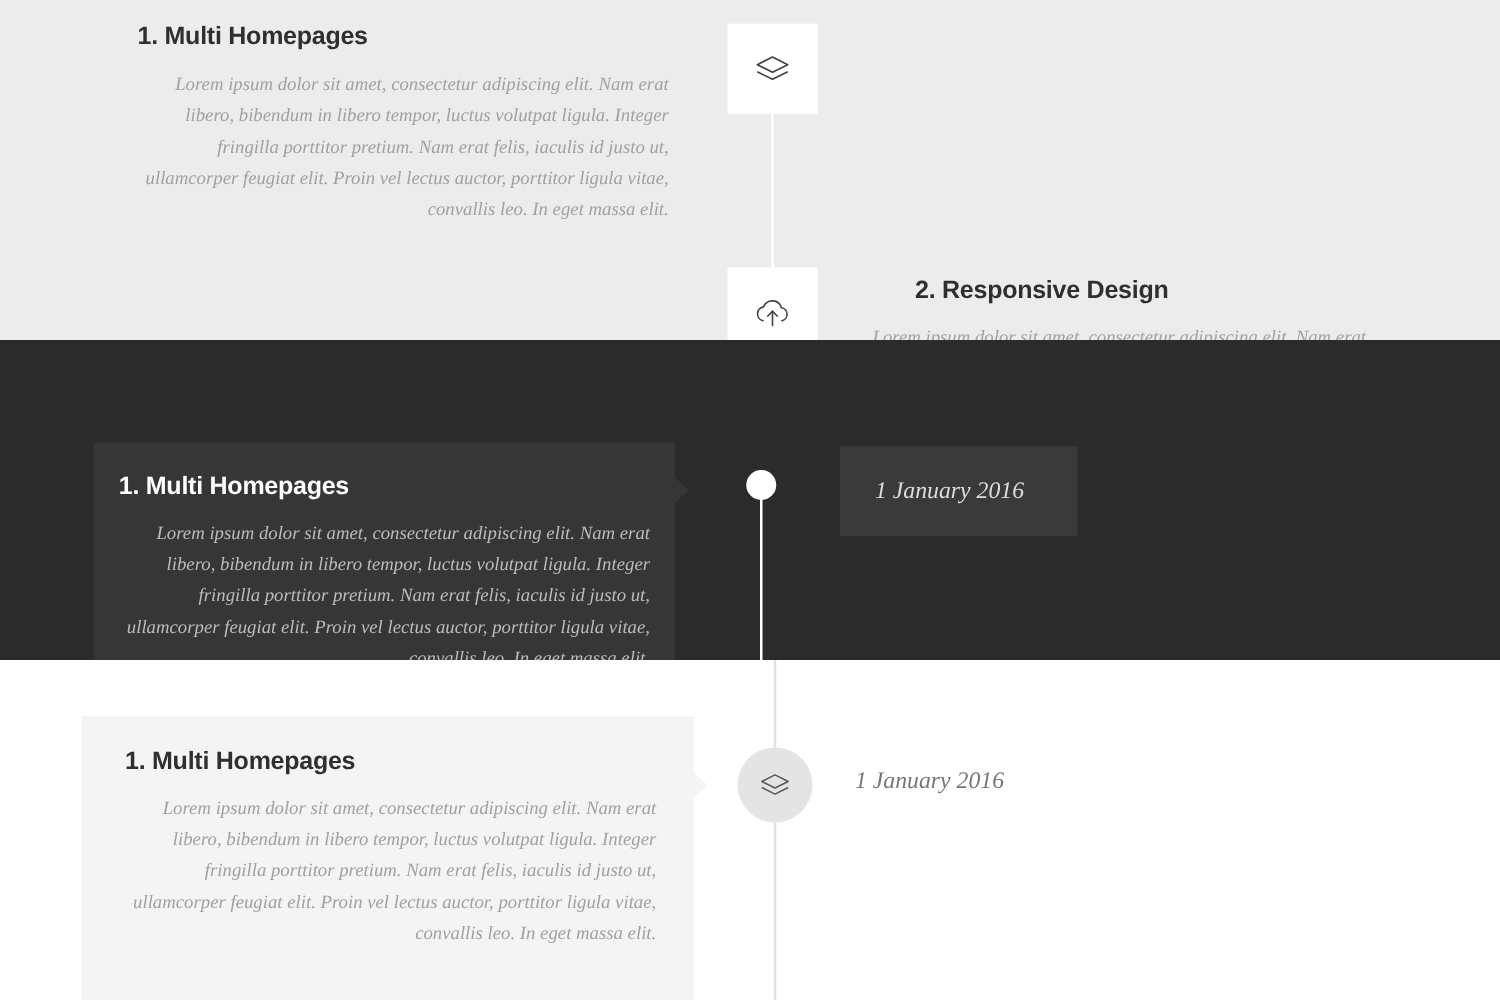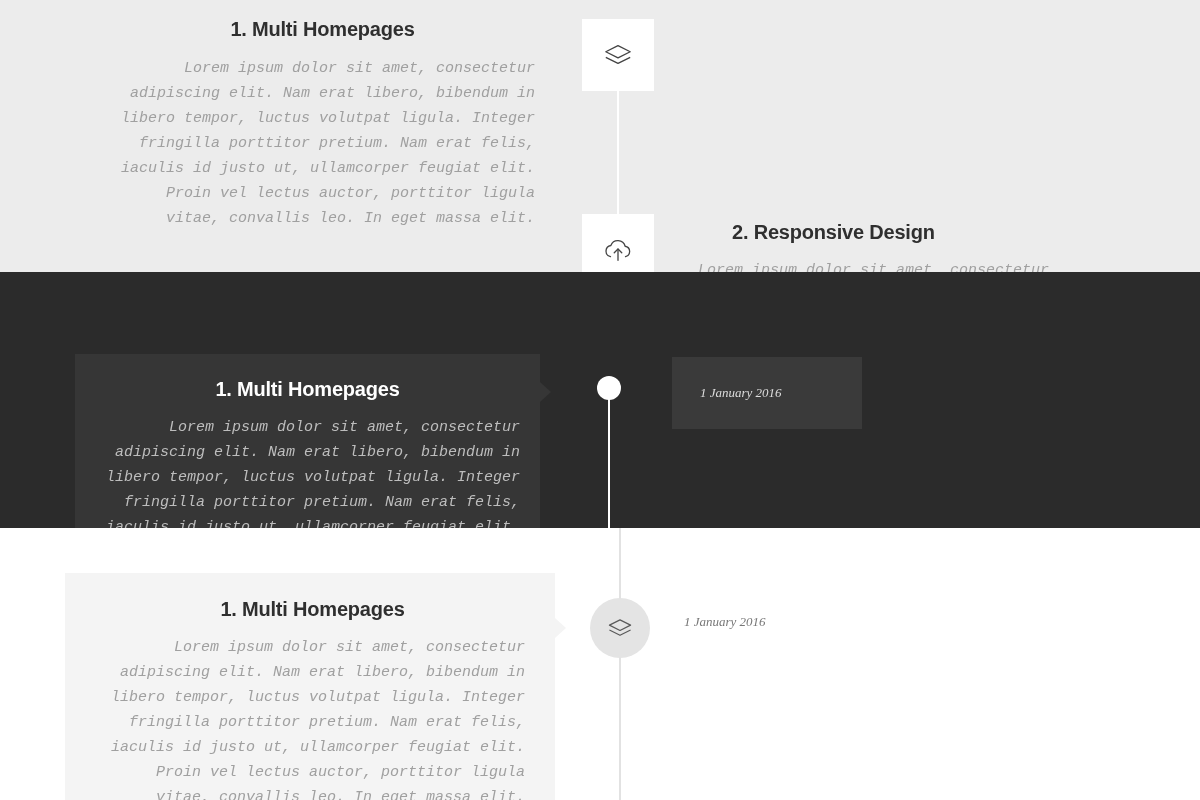--- a/index.html
+++ b/index.html
@@ -51,38 +51,38 @@
   .spine-grey { background: #ffffff; }
   .spine-dark { background: #ffffff; }
   .spine-white { background: #e2e2e2; }
 
   
   .tl-title {
     font-weight: bold;
     color: #2f2f2f;
     font-size: 20px;
     letter-spacing: -0.2px;
-    text-align: center;
+    text-align: left;
   }
   .tl-title.dark-on { color: #ffffff; }
 
   .tl-body {
-    font-family: Liberation Mono, monospace;
+    font-family: Liberation Serif, serif;
     font-style: italic;
     font-size: 15px;
     line-height: 25px;
     color: #a0a0a0;
     text-align: right;
   }
   .tl-body.dark-on { color: #bdbdbd; }
 
   .tl-date {
     font-family: "Liberation Serif", serif;
     font-style: italic;
-    font-size: 13px;
+    font-size: 19px;
     color: #777777;
   }
   .tl-date.dark-on { color: #dddddd; }
 
   
   .s1-item1-title { position: absolute; left: 110px; top: 18px; width: 425px; }
   .s1-item1-body  { position: absolute; left: 110px; top: 56px; width: 425px; }
 
   .s1-icon-box {
     position: absolute;

